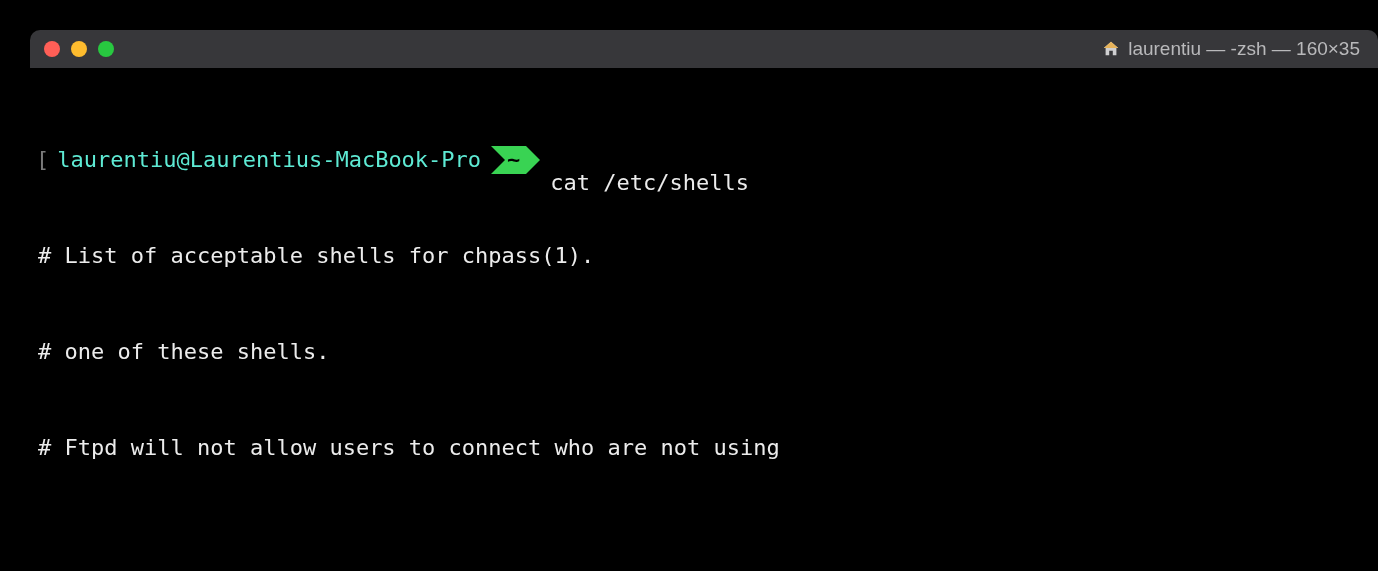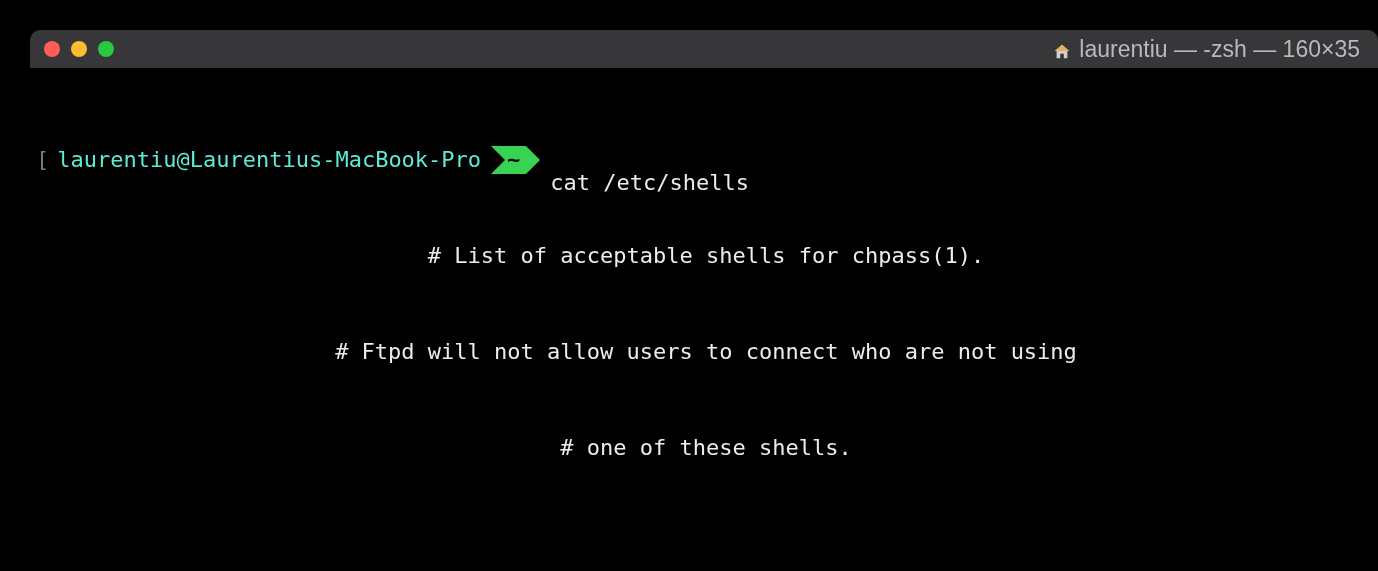--- a/index.html
+++ b/index.html
@@ -42,21 +42,21 @@
       height: 16px;
       border-radius: 50%;
     }
     .tl-red { background: #ff5f57; }
     .tl-yellow { background: #febc2e; }
     .tl-green { background: #28c840; }
     .title-text {
       position: absolute;
       right: 18px;
       color: #b9b9bb;
-      font-size: 23px;
+      font-size: 19px;
       font-family: -apple-system, "Helvetica Neue", Arial, sans-serif;
       display: flex;
       align-items: center;
       gap: 8px;
     }
     .home-icon {
       width: 18px;
       height: 18px;
       display: inline-block;
     }
@@ -111,21 +111,20 @@
       border-left: 14px solid #39d353;
     }
     .command {
       color: #ececec;
       padding-left: 10px;
       margin-top: 45px;
     }
     .output-line {
       color: #ececec;
       padding-left: 4px;
-      text-align: center;
     }
   </style>
 </head>
 <body>
 
 <div class="window">
   <div class="titlebar">
     <div class="traffic-lights">
       <div class="traffic-light tl-red"></div>
       <div class="traffic-light tl-yellow"></div>
@@ -147,22 +146,22 @@
       <span class="bracket">[</span>
       <span class="user-host">laurentiu@Laurentius-MacBook-Pro</span>
       <span class="powerline-segment">
         <span class="powerline-arrow-in"></span>
         <span class="powerline-body">~</span>
         <span class="powerline-arrow-out"></span>
       </span>
       <span class="command">cat /etc/shells</span>
     </div>
     <div class="output-line"># List of acceptable shells for chpass(1).</div>
+    <div class="output-line"># one of these shells.</div>
     <div class="output-line"># Ftpd will not allow users to connect who are not using</div>
-    <div class="output-line"># one of these shells.</div>
     <div class="output-line"></div>
     
     
     
     
     
     
     
     
   </div>

